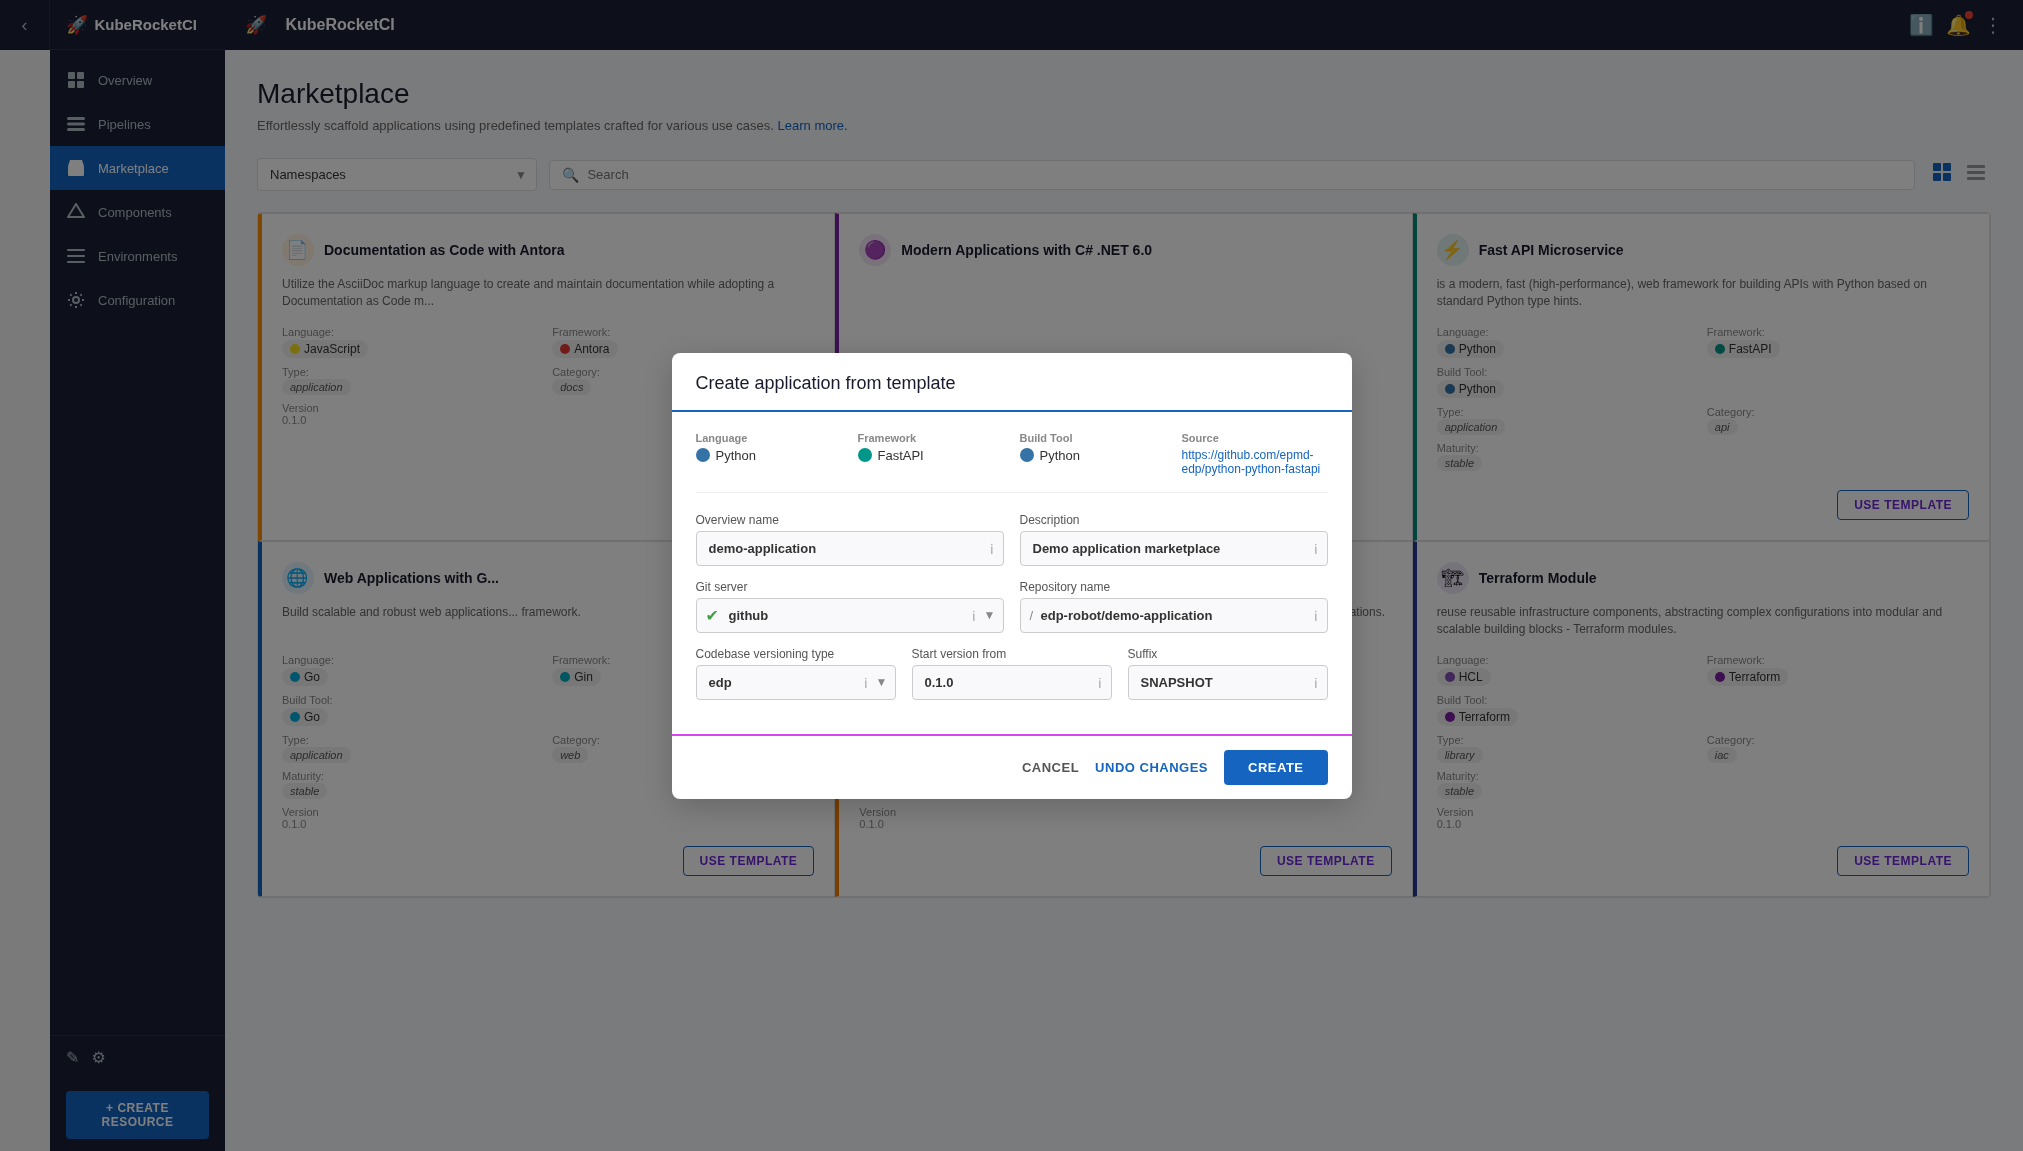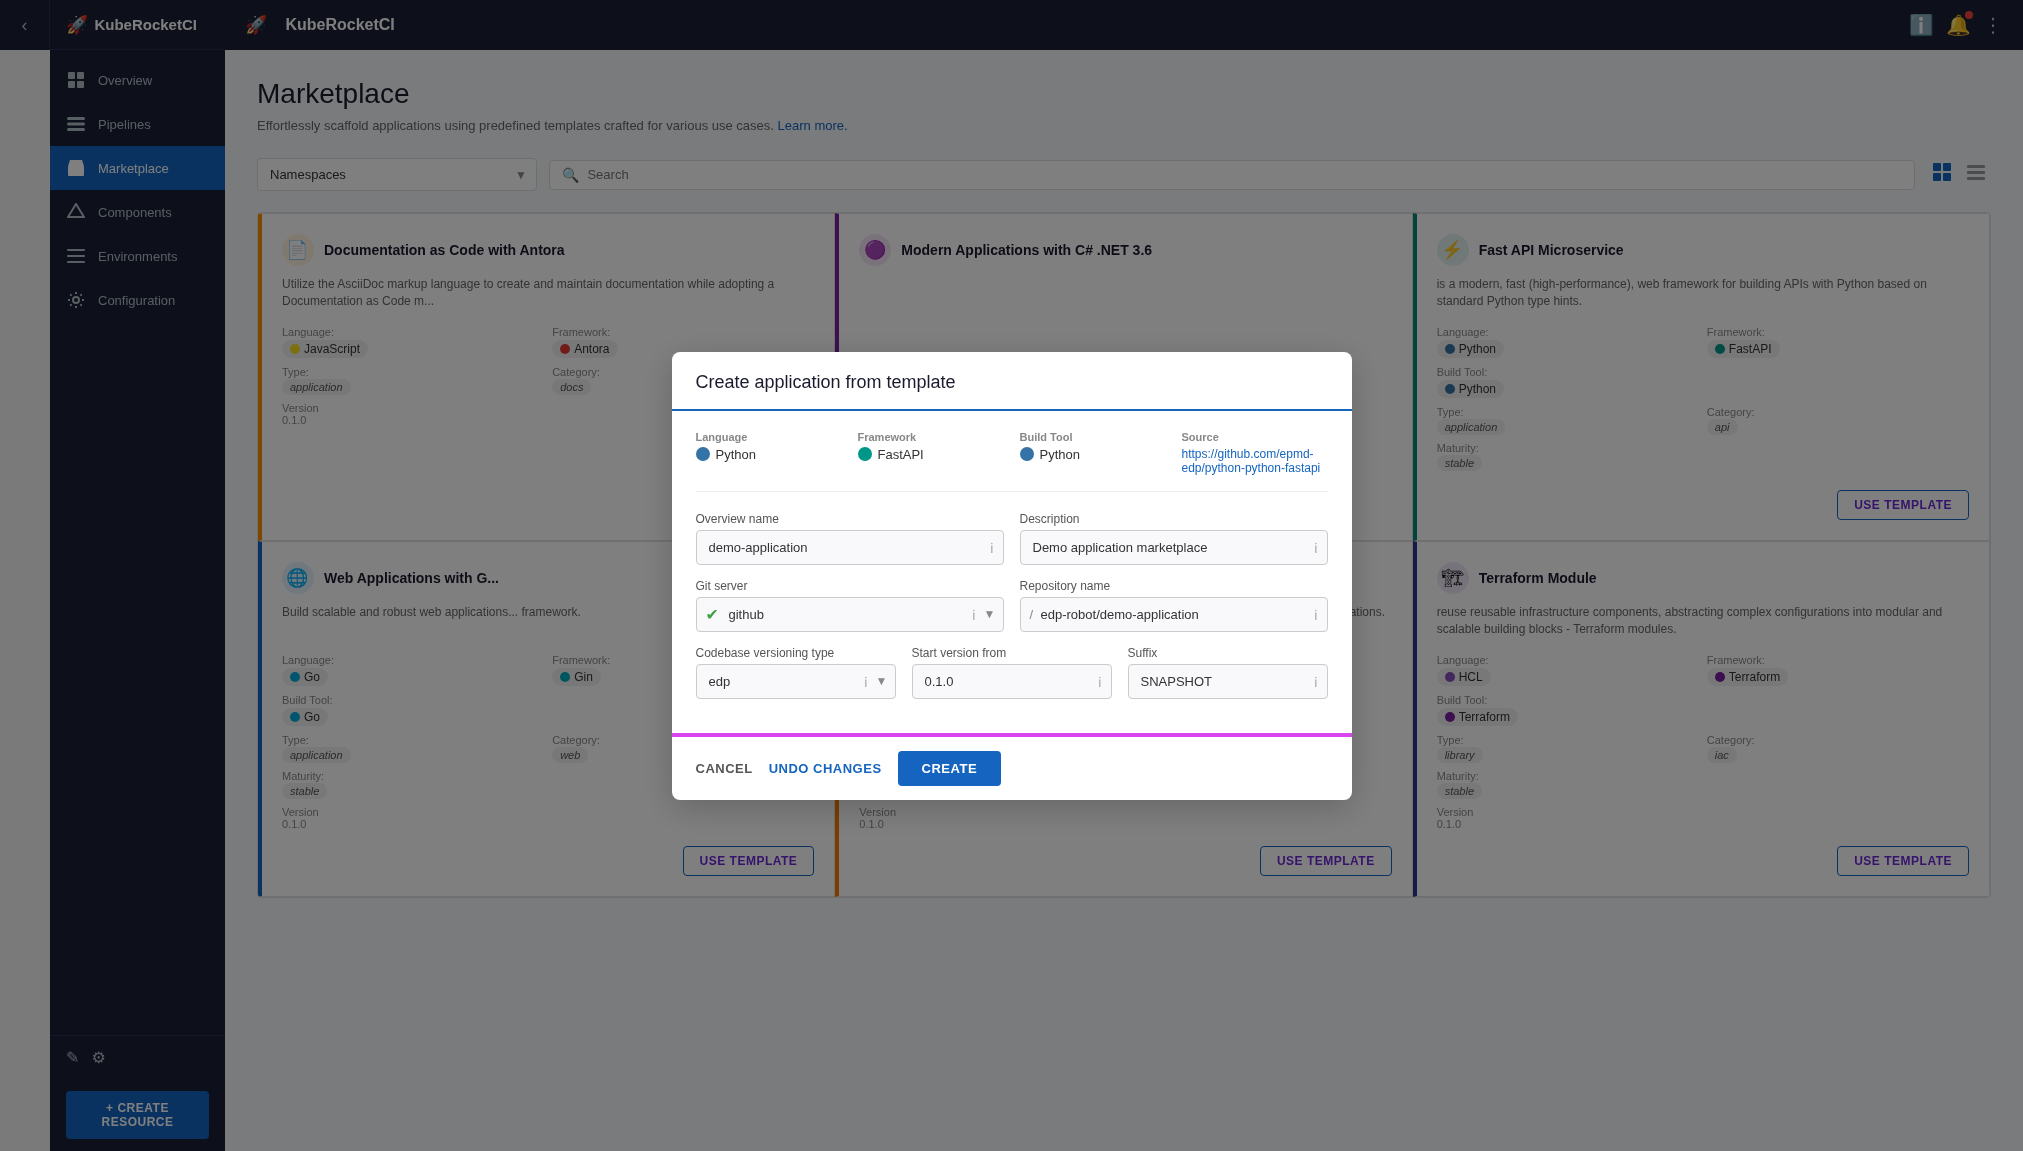--- a/index.html
+++ b/index.html
@@ -195,28 +195,30 @@
     .form-input-wrapper { position: relative; display: flex; align-items: center; }
     .form-input {
       width: 100%;
       padding: 9px 34px 9px 12px;
       border: 1px solid #ccc;
       border-radius: 4px;
       font-size: 13px;
       color: #333;
       background: #f9f9fb;
       outline: none;
+      font-weight: bold;
     }
     .input-info-icon { position: absolute; right: 10px; color: #aaa; font-size: 14px; cursor: pointer; }
     .modal-footer {
       padding: 14px 24px;
       display: flex;
       align-items: center;
       gap: 16px;
-      border-top: 4px solid #d946ef;
+      border-top: 2px solid #d946ef;
+      justify-content: flex-end;
     }
     .cancel-btn { background: none; border: none; color: #555; font-size: 13px; font-weight: 600; cursor: pointer; letter-spacing: 0.5px; text-transform: uppercase; }
     .undo-btn { background: none; border: none; color: #1565c0; font-size: 13px; font-weight: 600; cursor: pointer; letter-spacing: 0.5px; text-transform: uppercase; }
     .create-btn { background: #1565c0; color: #fff; border: none; border-radius: 4px; padding: 10px 24px; font-size: 13px; font-weight: 600; cursor: pointer; letter-spacing: 0.5px; text-transform: uppercase; }
     .fw-antora { background: #e53935; }
     .fw-fastapi { background: #009688; }
     .fw-gin { background: #00ACC1; }
     .fw-java17 { background: #ff6f00; }
     .fw-terraform { background: #7b1fa2; }
 
@@ -381,21 +383,21 @@
           </div>
           <div class="card-version">Version<br>0.1.0</div>
           <div class="card-footer">
             
           </div>
         </div>
 
         <div class="card card-border-purple">
           <div class="card-header">
             <div class="card-icon" style="background:#f3e5f5;font-size:18px;">🟣</div>
-            <div class="card-title">Modern Applications with C# .NET 3.6</div>
+            <div class="card-title">Modern Applications with C# .NET 6.0</div>
           </div>
           <div class="card-desc"></div>
           <div style="flex:1;"></div>
         </div>
 
         <div class="card card-border-teal">
           <div class="card-header">
             <div class="card-icon" style="background:#e0f2f1;font-size:18px;">⚡</div>
             <div class="card-title">Fast API Microservice</div>
           </div>

